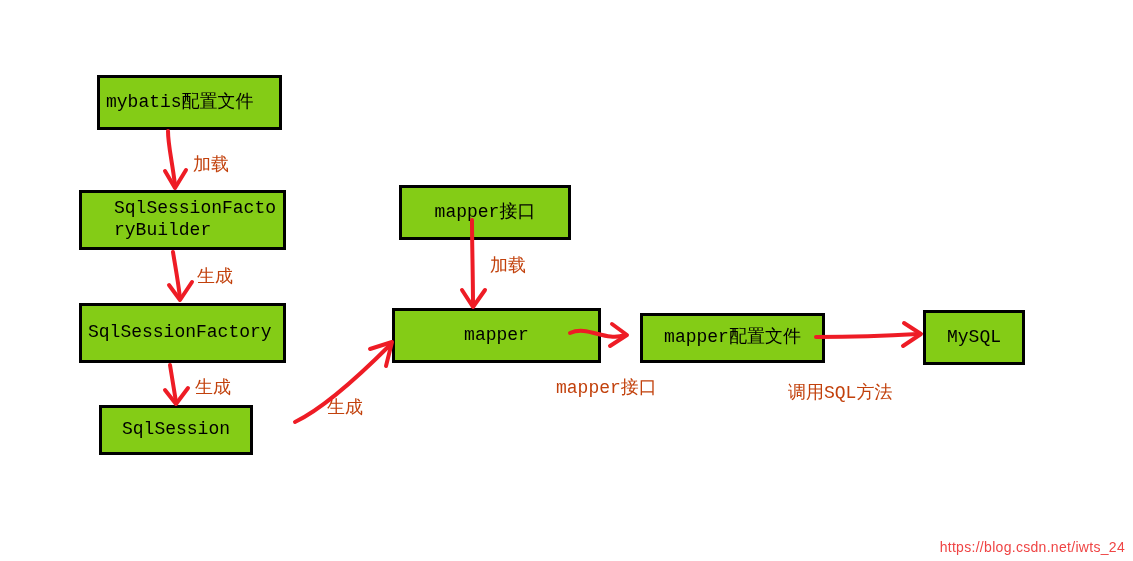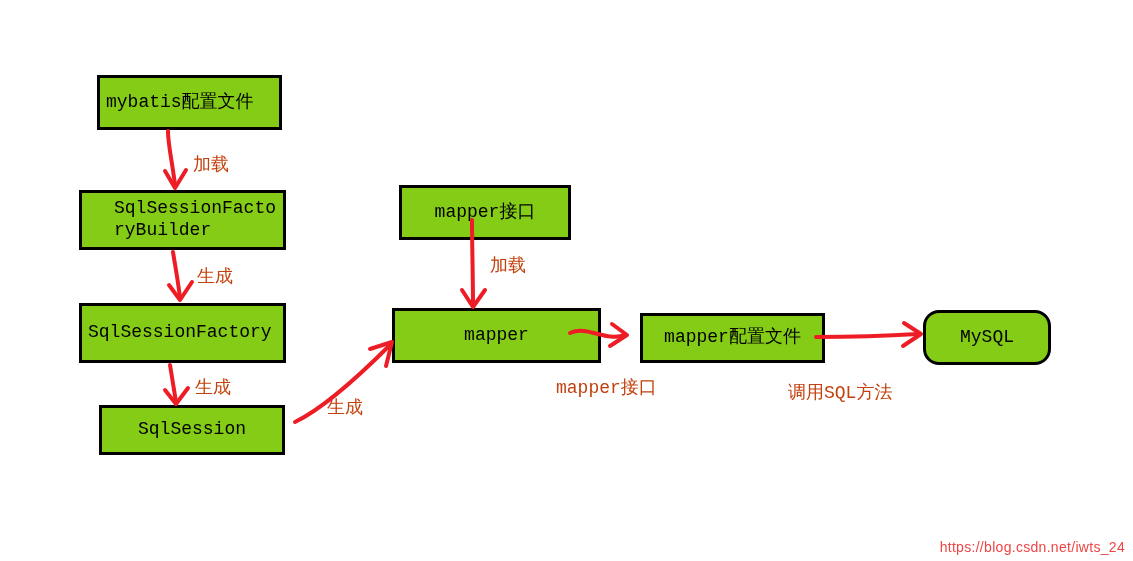--- a/index.html
+++ b/index.html
@@ -62,37 +62,37 @@
 </div>
 
 <div class="box" style="left:79px; top:190px; width:207px; height:60px;padding-left:32px;">
   <span class="inner">SqlSessionFactoryBuilder</span>
 </div>
 
 <div class="box" style="left:79px; top:303px; width:207px; height:60px;">
   <span class="inner">SqlSessionFactory</span>
 </div>
 
-<div class="box center" style="left:99px; top:405px; width:186px; height:50px;">
+<div class="box center" style="left:99px; top:405px; width:154px; height:50px;">
   <span class="inner">SqlSession</span>
 </div>
 
 <div class="box center" style="left:399px; top:174px; width:172px; height:55px;margin-top:11px;">
   <span class="inner">mapper接口</span>
 </div>
 
 <div class="box center" style="left:392px; top:308px; width:209px; height:55px;">
   <span class="inner">mapper</span>
 </div>
 
 <div class="box center" style="left:628px; top:313px; width:185px; height:50px;margin-left:12px;">
   <span class="inner">mapper配置文件</span>
 </div>
 
-<div class="box center" style="left:923px; top:310px; width:128px; height:55px;border-radius:16px;">
+<div class="box center" style="left:923px; top:310px; width:102px; height:55px;">
   <span class="inner">MySQL</span>
 </div>
 
 <span class="label" style="left:193px; top:152px;">加载</span>
 <span class="label" style="left:197px; top:264px;">生成</span>
 <span class="label" style="left:195px; top:375px;">生成</span>
 <span class="label" style="left:327px; top:395px;">生成</span>
 <span class="label" style="left:490px; top:253px;">加载</span>
 <span class="label" style="left:556px; top:375px;">mapper接口</span>
 <span class="label" style="left:788px; top:380px;">调用SQL方法</span>

